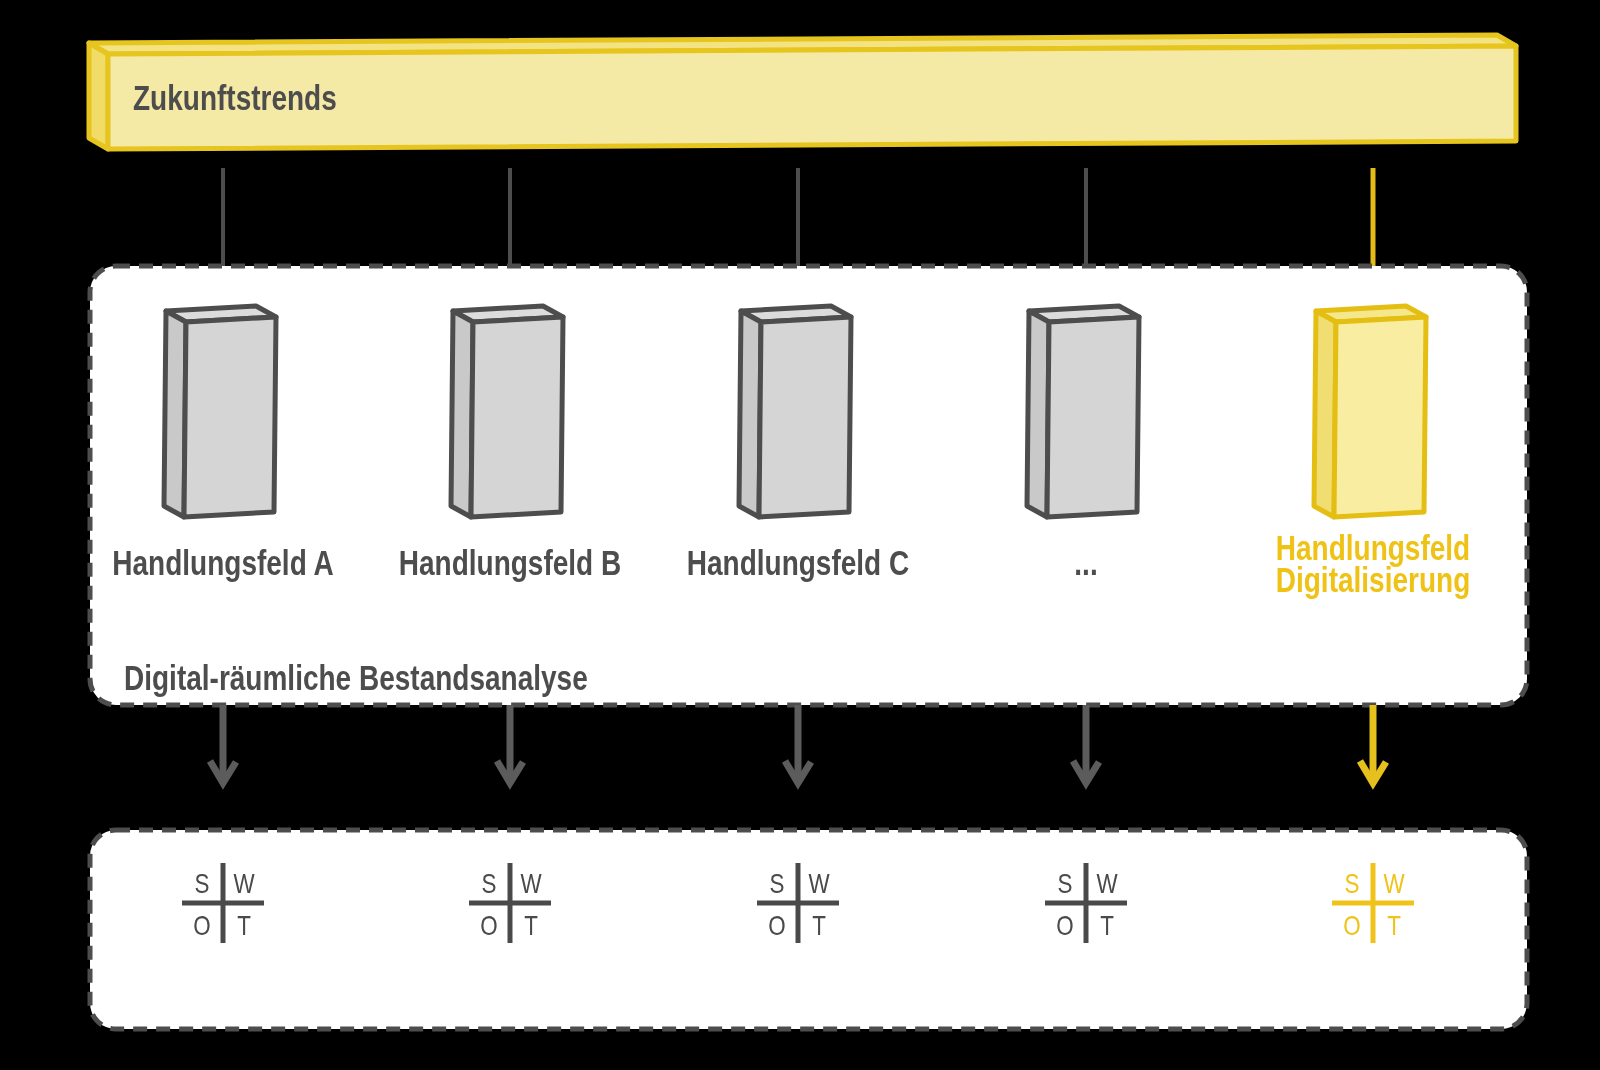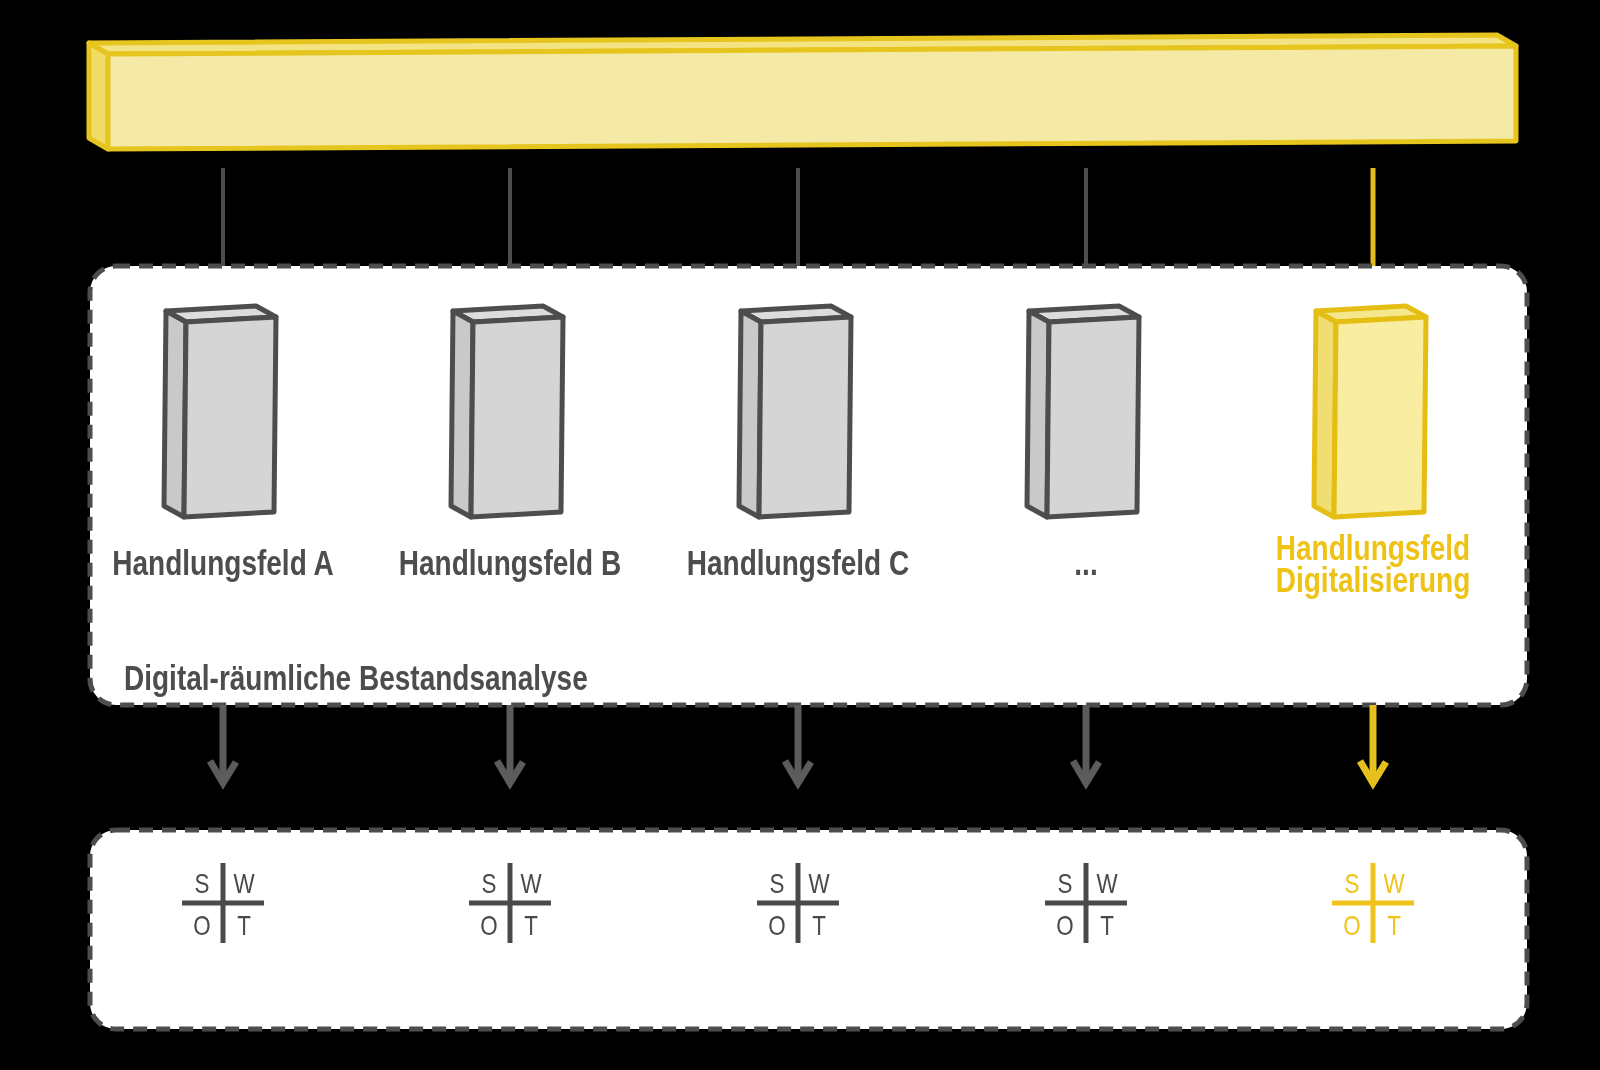--- a/index.html
+++ b/index.html
@@ -139,20 +139,23 @@
     <g>
       <line class="cross-line" x1="1045" y1="903" x2="1127" y2="903"></line>
       <line class="cross-line" x1="1086" y1="863" x2="1086" y2="943"></line>
     </g>
     <g>
       <line class="cross-line yel" x1="1332" y1="903" x2="1414" y2="903"></line>
       <line class="cross-line yel" x1="1373" y1="863" x2="1373" y2="943"></line>
     </g>
   </svg>
 
+  <div class="lbl" style="left:133px;top:80px;">
+    <span class="squeeze">Zukunftstrends</span>
+  </div>
 
   <div class="lbl col-label" style="left:73px;top:545px;">Handlungsfeld A</div>
   <div class="lbl col-label" style="left:360px;top:545px;">Handlungsfeld B</div>
   <div class="lbl col-label" style="left:648px;top:545px;">Handlungsfeld C</div>
   <div class="lbl col-label" style="left:936px;top:545px;">...</div>
   <div class="lbl col-label two-line yellow-text" style="left:1233px;top:532px;">Handlungsfeld Digitalisierung</div>
 
   <div class="lbl" style="left:124px;top:660px;">
     <span class="squeeze">Digital-räumliche Bestandsanalyse</span>
   </div>

